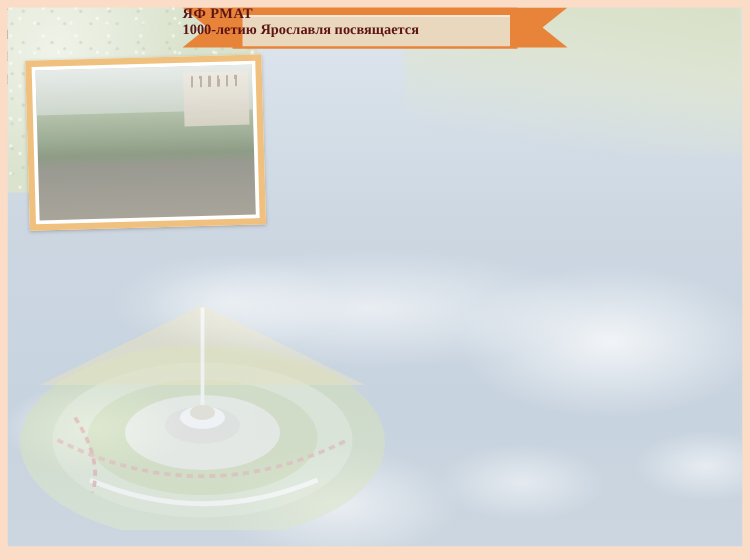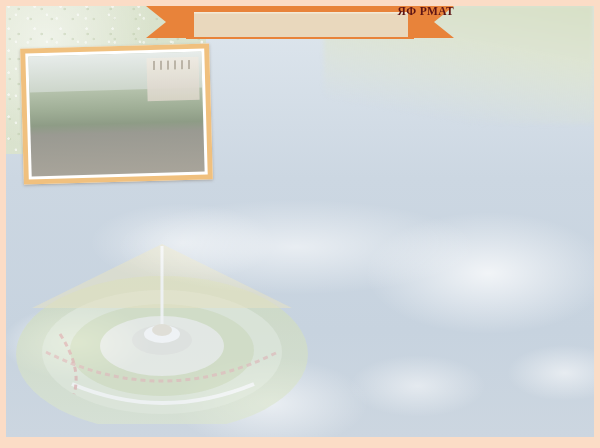--- a/index.html
+++ b/index.html
@@ -73,21 +73,21 @@
     border-bottom-width:11px;
     box-sizing:border-box;
   }
   
   .ribbon{
     position:absolute;left:146px;top:1px;width:308px;height:42px;
   }
   .ribbon svg{display:block;width:100%;height:100%;}
   .ribbon-text{
     position:absolute;left:0;top:4px;width:100%;
-    text-align:right;color:#5d1414;line-height:1.12;
+    text-align:left;color:#5d1414;line-height:1.12;
   }
   .ribbon-line1{font-size:11.5px;font-weight:bold;letter-spacing:.4px;}
   .ribbon-line2{font-size:11.5px;font-weight:bold;letter-spacing:0;}
   
   .photo{
     position:absolute;background:#fff;
     box-shadow:0 1px 3px rgba(90,70,50,.35);
   }
   
   .photo-bench{
@@ -329,18 +329,19 @@
 
       <path d="M44 0 L264 0 L264 10 L44 10 Z" fill="#e8833a"></path>
 
       <path d="M40 4 L268 4 L268 38 L40 38 Z" fill="#e8833a"></path>
 
       <path d="M48 11 L262 11 L262 36 L48 36 Z" fill="#e9d8bd"></path>
       <path d="M48 11 L262 11 L262 12.5 L48 12.5 Z" fill="#f4e9d6"></path>
     </svg>
     <div class="ribbon-text">
       <div class="ribbon-line1">ЯФ РМАТ</div>
+      <div class="ribbon-line2">1000-летию Ярославля посвящается</div>
     </div>
   </div>
 
   <div class="border-frame"></div>
 
 </div>
 
 </body></html>

